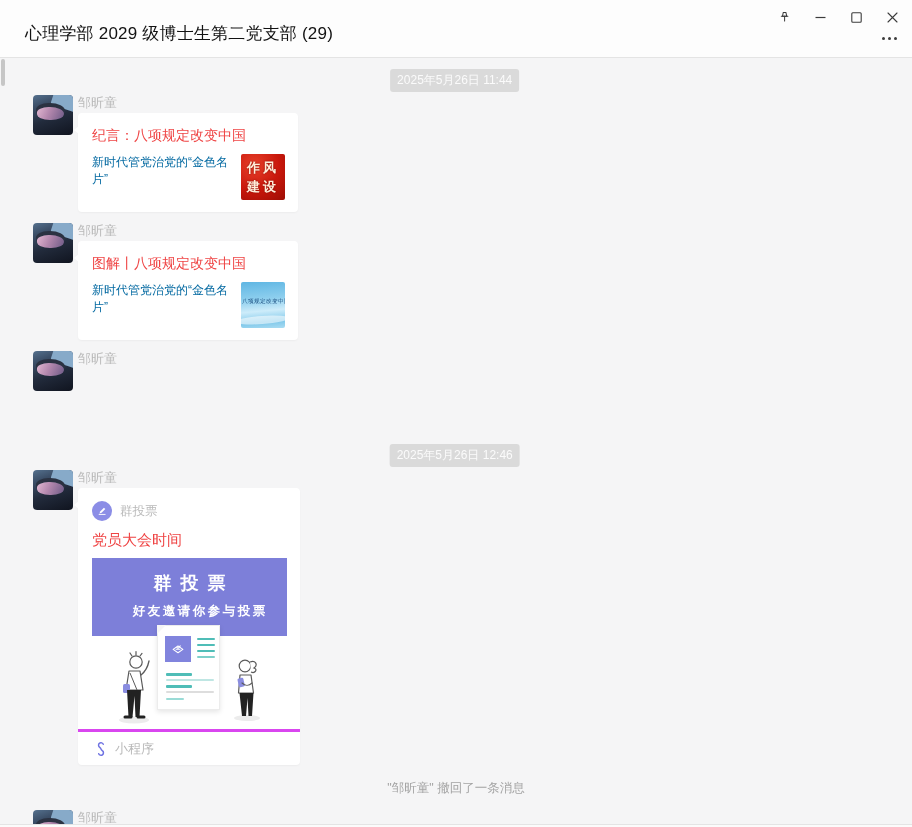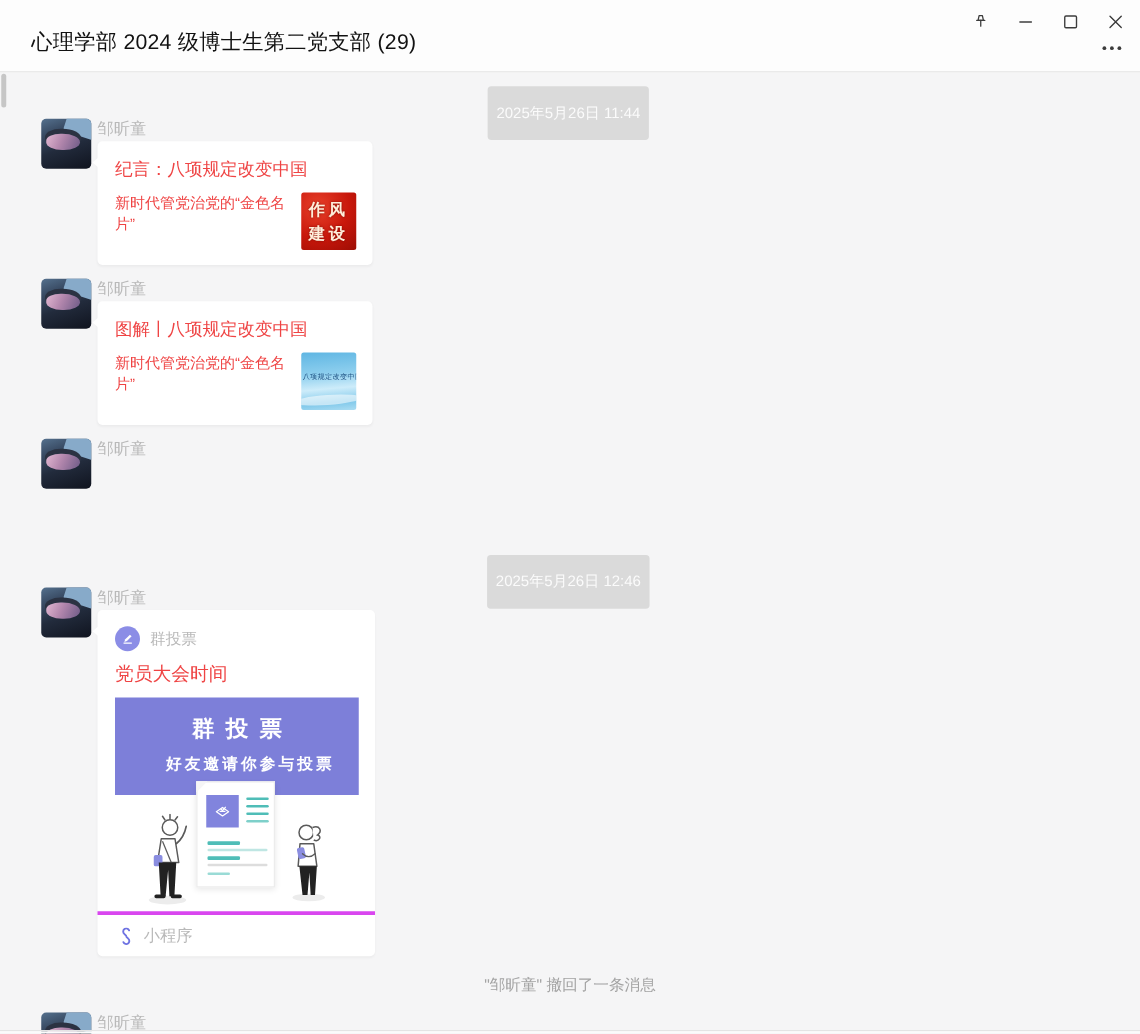--- a/index.html
+++ b/index.html
@@ -38,21 +38,21 @@
     background:#f5f5f6; overflow:hidden;
   }
   .scroll-thumb {
     position:absolute; left:1px; top:1px; width:4px; height:27px;
     background:#c6c6c6; border-radius:2px;
   }
 
   .ts-badge {
     position:absolute; left:50%; transform:translateX(-51%);
     background:#dadada; color:#fbfbfb; font-size:12px;
-    padding:13px 7px; border-radius:3px; white-space:nowrap;
+    padding:3px 7px; border-radius:3px; white-space:nowrap;
   }
 
   .msg { position:absolute; left:33px; }
   .avatar {
     position:absolute; left:0; top:0; width:40px; height:40px; border-radius:4px;
     background:linear-gradient(160deg,#55718e 0%,#3c4f68 22%,#222b3c 55%,#10141f 100%);
     overflow:hidden;
   }
   .avatar::before { 
     content:""; position:absolute; right:-6px; top:-8px; width:26px; height:22px;
@@ -74,21 +74,21 @@
   .bubble::before {
     content:""; position:absolute; left:-9px; top:12px;
     border:5px solid transparent; border-right:6px solid #ffffff;
   }
 
   
   .link-card { width:220px; padding:12px 13px 12px 14px; cursor:pointer; }
   .lc-title { font-size:14px; color:#ef4444; line-height:20px; }
   .lc-body { display:flex; margin-top:9px; }
   .lc-sub {
-    width:152px; font-size:12px; color:#ef4444; line-height:17px;
+    width:152px; font-size:12px; color:#0369a1; line-height:17px;
     word-break:break-all;
   }
   .thumb {
     width:44px; height:46px; border-radius:2px; margin-left:1px; flex:none;
     overflow:hidden; position:relative;
   }
   .thumb-red {
     background:radial-gradient(circle at 30% 25%,#e8402a 0%,#c8170b 55%,#9c0d04 100%);
     display:flex; align-items:center; justify-content:center;
   }
@@ -162,21 +162,21 @@
   .bottom-strip {
     position:absolute; left:0; right:0; top:767px; bottom:0; background:#fbfbfb; z-index:6;
   }
 </style>
 </head>
 <body>
 
 <div class="window">
 
   <div class="titlebar">
-    <div class="title">心理学部 2024 级博士生第二党支部 (29)</div>
+    <div class="title">心理学部 2029 级博士生第二党支部 (29)</div>
     <div class="win-controls">
       <div class="win-btn">
         <svg width="15" height="15" viewBox="0 0 16 16" fill="none" stroke="#3c3c3c" stroke-width="1.1" stroke-linejoin="round" stroke-linecap="round">
           <path d="M6.7 2.6 h2.8 l0.9 4.1 h-4.6 z"></path>
           <path d="M4.6 6.7 h7"></path>
           <path d="M8.1 6.7 v5"></path>
         </svg>
       </div>
       <div class="win-btn">
         <svg width="13" height="13" viewBox="0 0 13 13">

